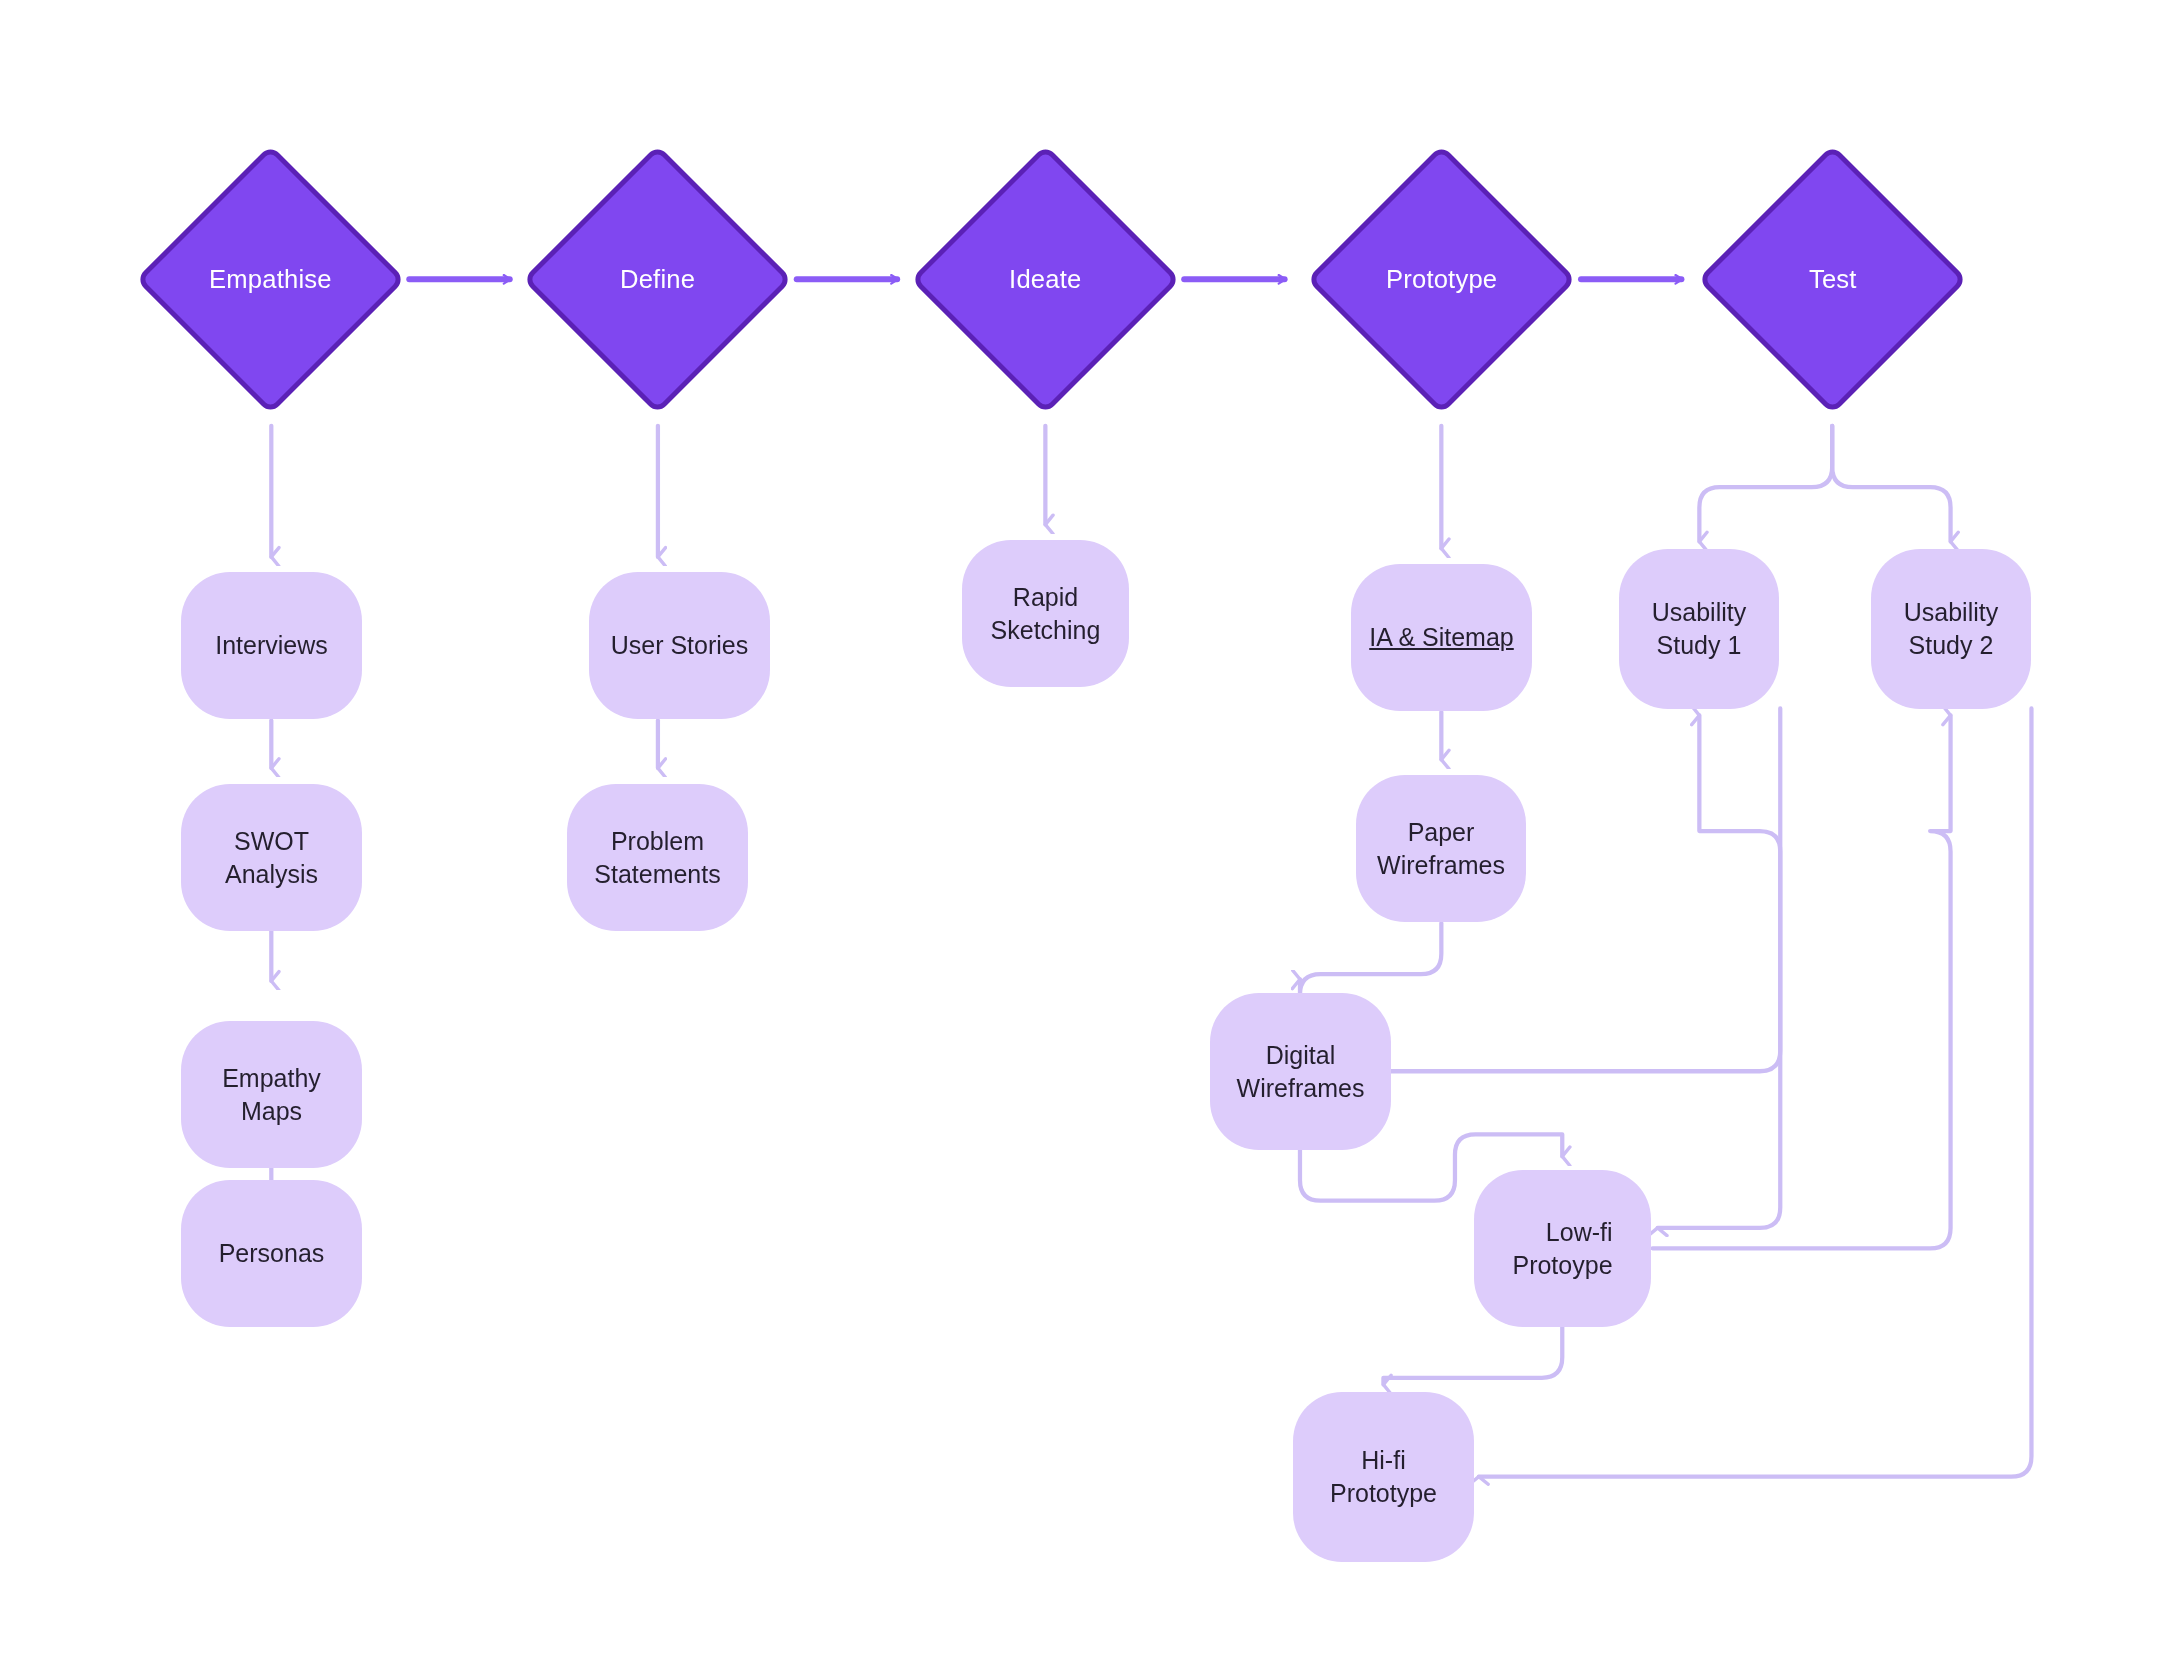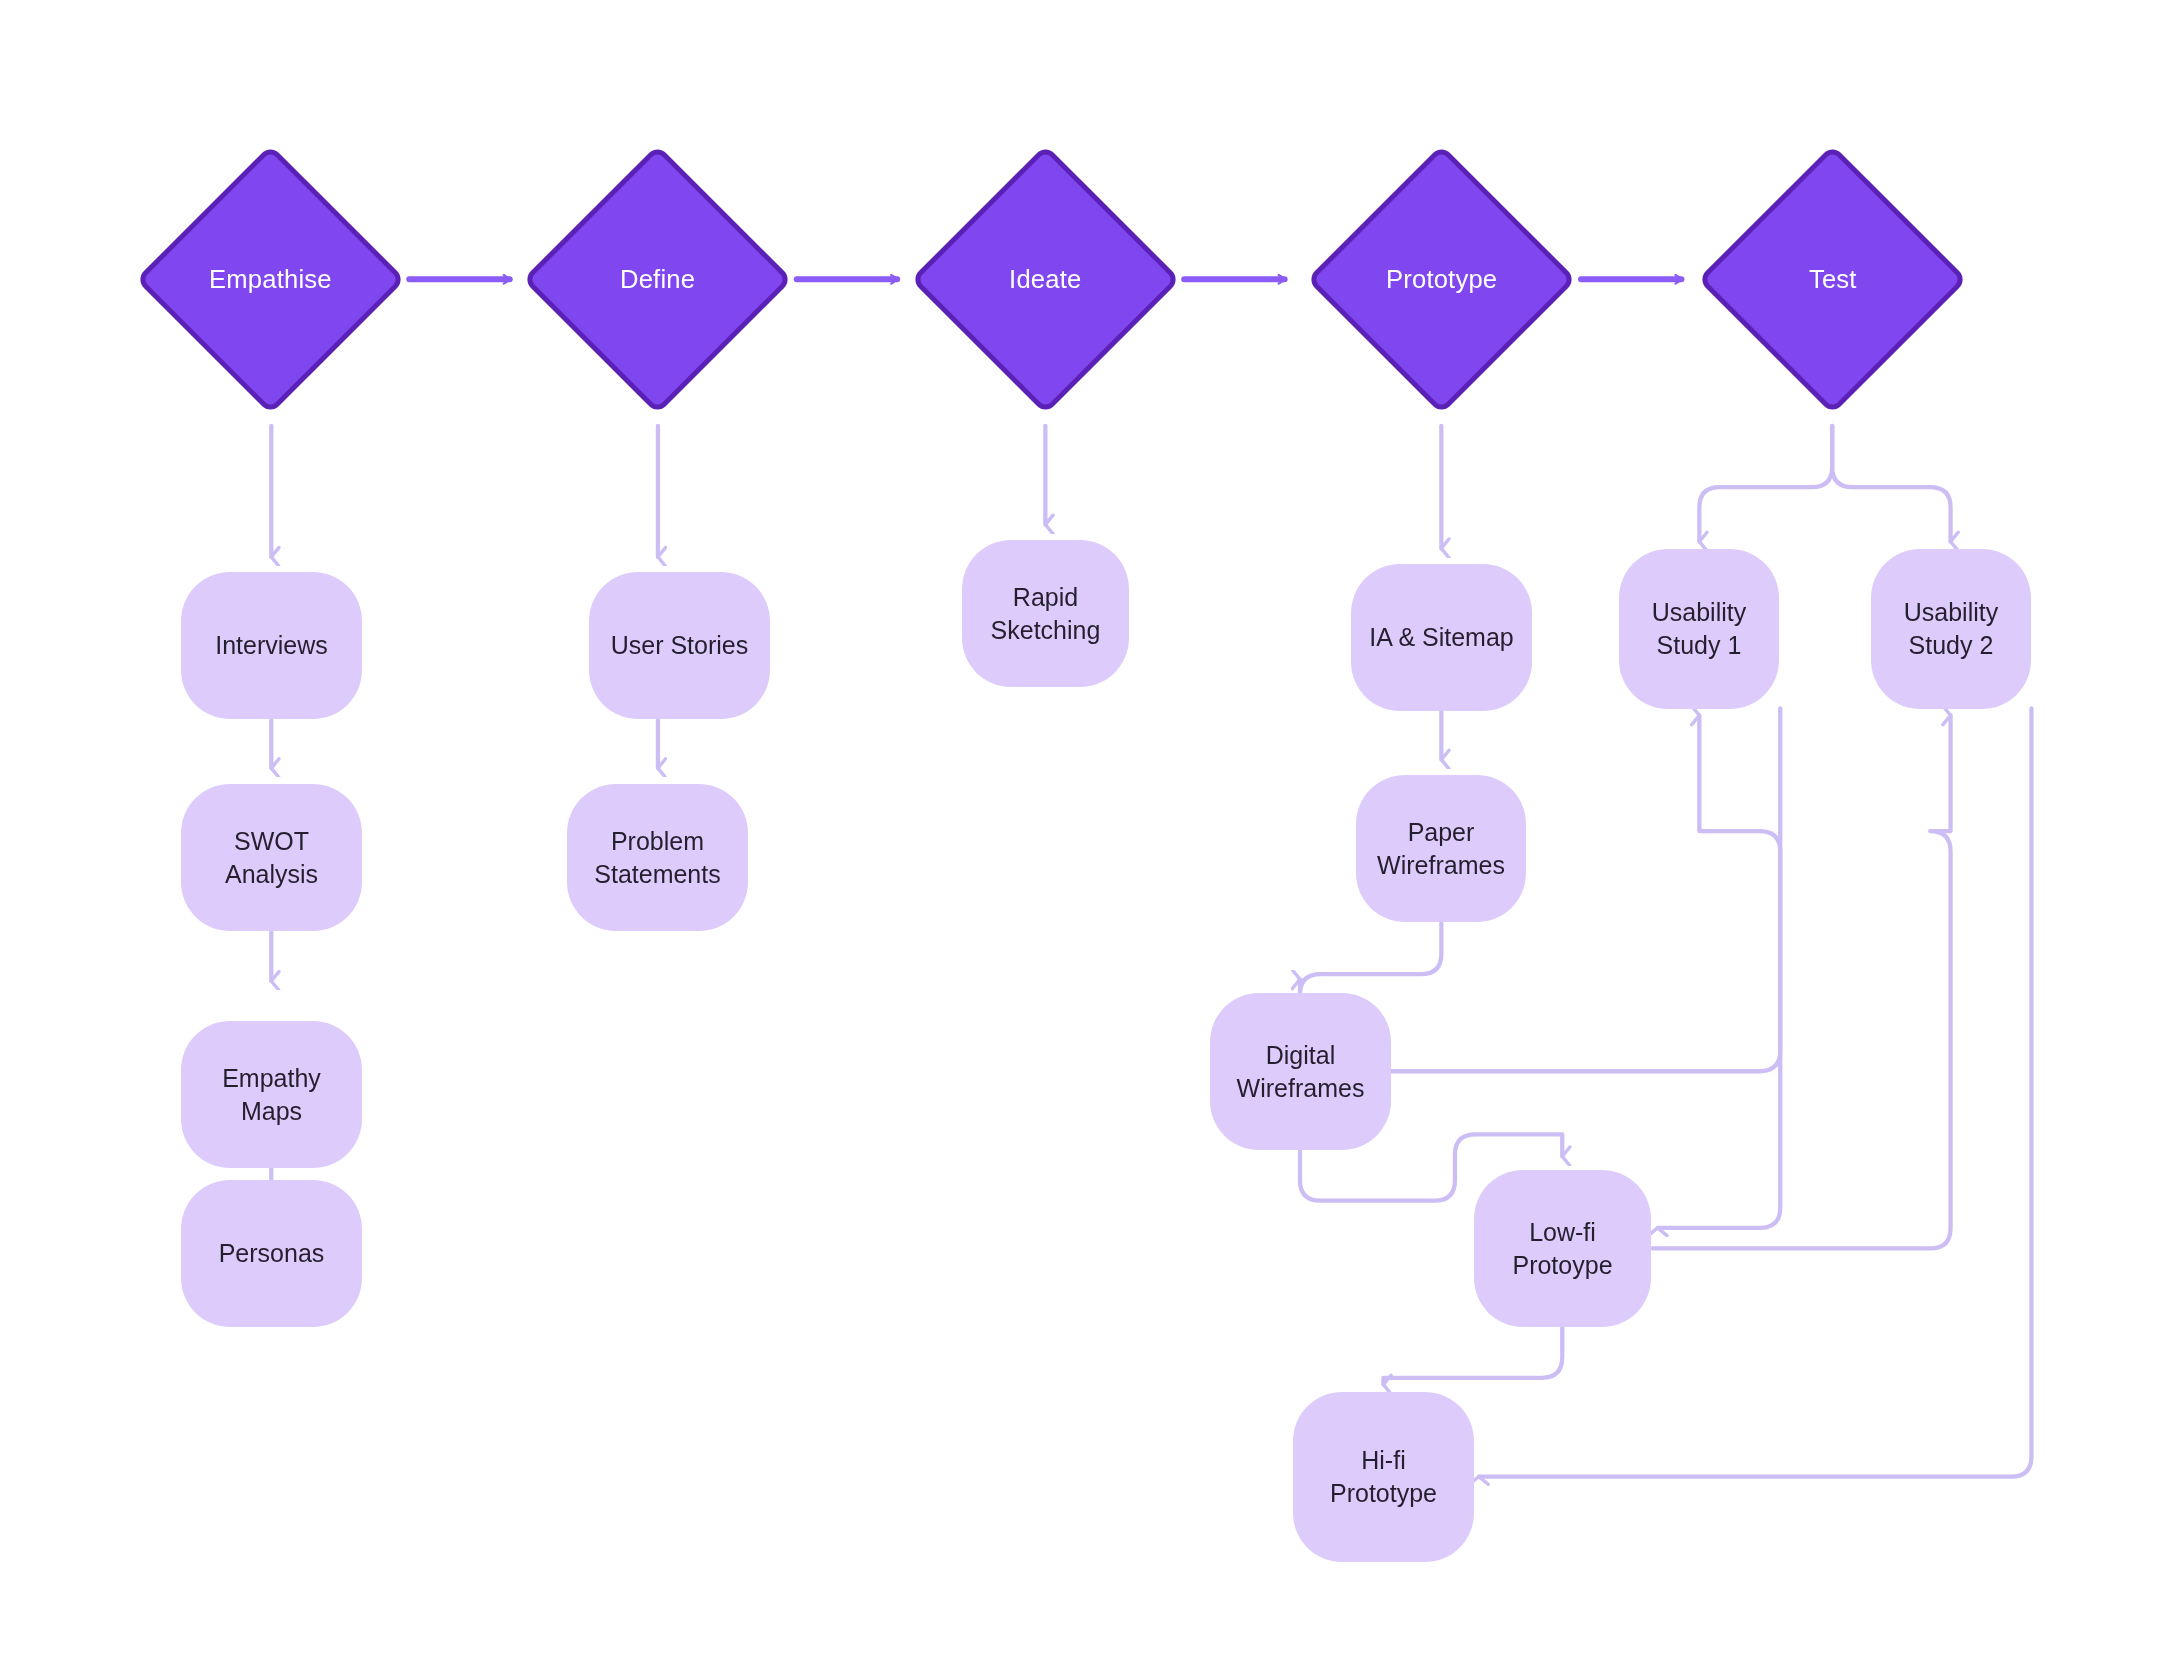--- a/index.html
+++ b/index.html
@@ -158,32 +158,32 @@
   <div class="node" style="left:567px; top:784px; width:181px; height:147px;">
     <span class="nlabel">Problem
 Statements</span>
   </div>
 
   <div class="node" style="left:962px; top:540px; width:167px; height:147px;">
     <span class="nlabel">Rapid
 Sketching</span>
   </div>
 
-  <div class="node" style="left:1351px; top:564px; width:181px; height:147px;">
+  <div class="node" style="left:1351px; top:564px; width:181px; height:147px;text-decoration:underline;">
     <span class="nlabel">IA &amp; Sitemap</span>
   </div>
   <div class="node" style="left:1356px; top:775px; width:170px; height:147px;">
     <span class="nlabel">Paper
 Wireframes</span>
   </div>
   <div class="node" style="left:1210px; top:993px; width:181px; height:157px;">
     <span class="nlabel">Digital
 Wireframes</span>
   </div>
-  <div class="node" style="left:1474px; top:1170px; width:177px; height:157px;">
+  <div class="node" style="left:1474px; top:1170px; width:177px; height:157px;text-align:right;">
     <span class="nlabel">Low-fi
 Protoype</span>
   </div>
   <div class="node" style="left:1293px; top:1392px; width:181px; height:170px;">
     <span class="nlabel">Hi-fi
 Prototype</span>
   </div>
 
   <div class="node" style="left:1619px; top:549px; width:160px; height:160px;">
     <span class="nlabel">Usability

